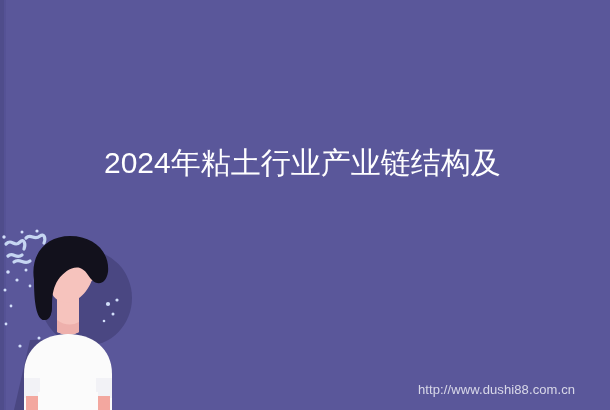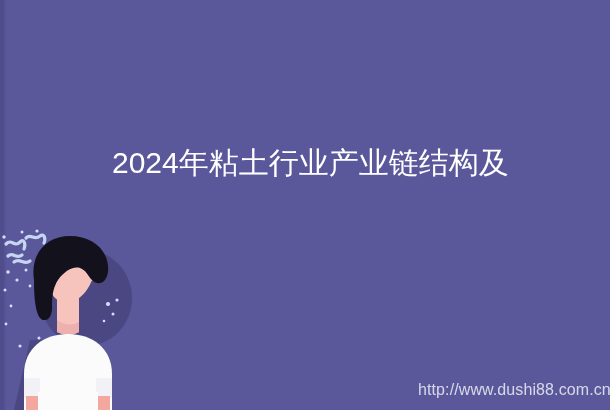--- a/index.html
+++ b/index.html
@@ -29,21 +29,21 @@
     left: 4px;
     top: 0;
     width: 2px;
     height: 410px;
     background: #555295;
   }
 
   
   #title-block {
     position: absolute;
-    left: 112px;
+    left: 104px;
     top: 143px;
     width: 440px;
   }
   .title-line {
     color: #ffffff;
     font-size: 30px;
     line-height: 40px;
     letter-spacing: 0px;
     white-space: nowrap;
     font-weight: 400;
@@ -58,21 +58,21 @@
     height: 182px;
   }
 
   
   #watermark {
     position: absolute;
     left: 418px;
     top: 381px;
     color: #e2e2ee;
     opacity: 0.92;
-    font-size: 16px;
+    font-size: 13px;
     line-height: 18px;
     white-space: nowrap;
     letter-spacing: 0.1px;
   }
 </style>
 </head>
 <body>
 
 <div id="canvas">
 

